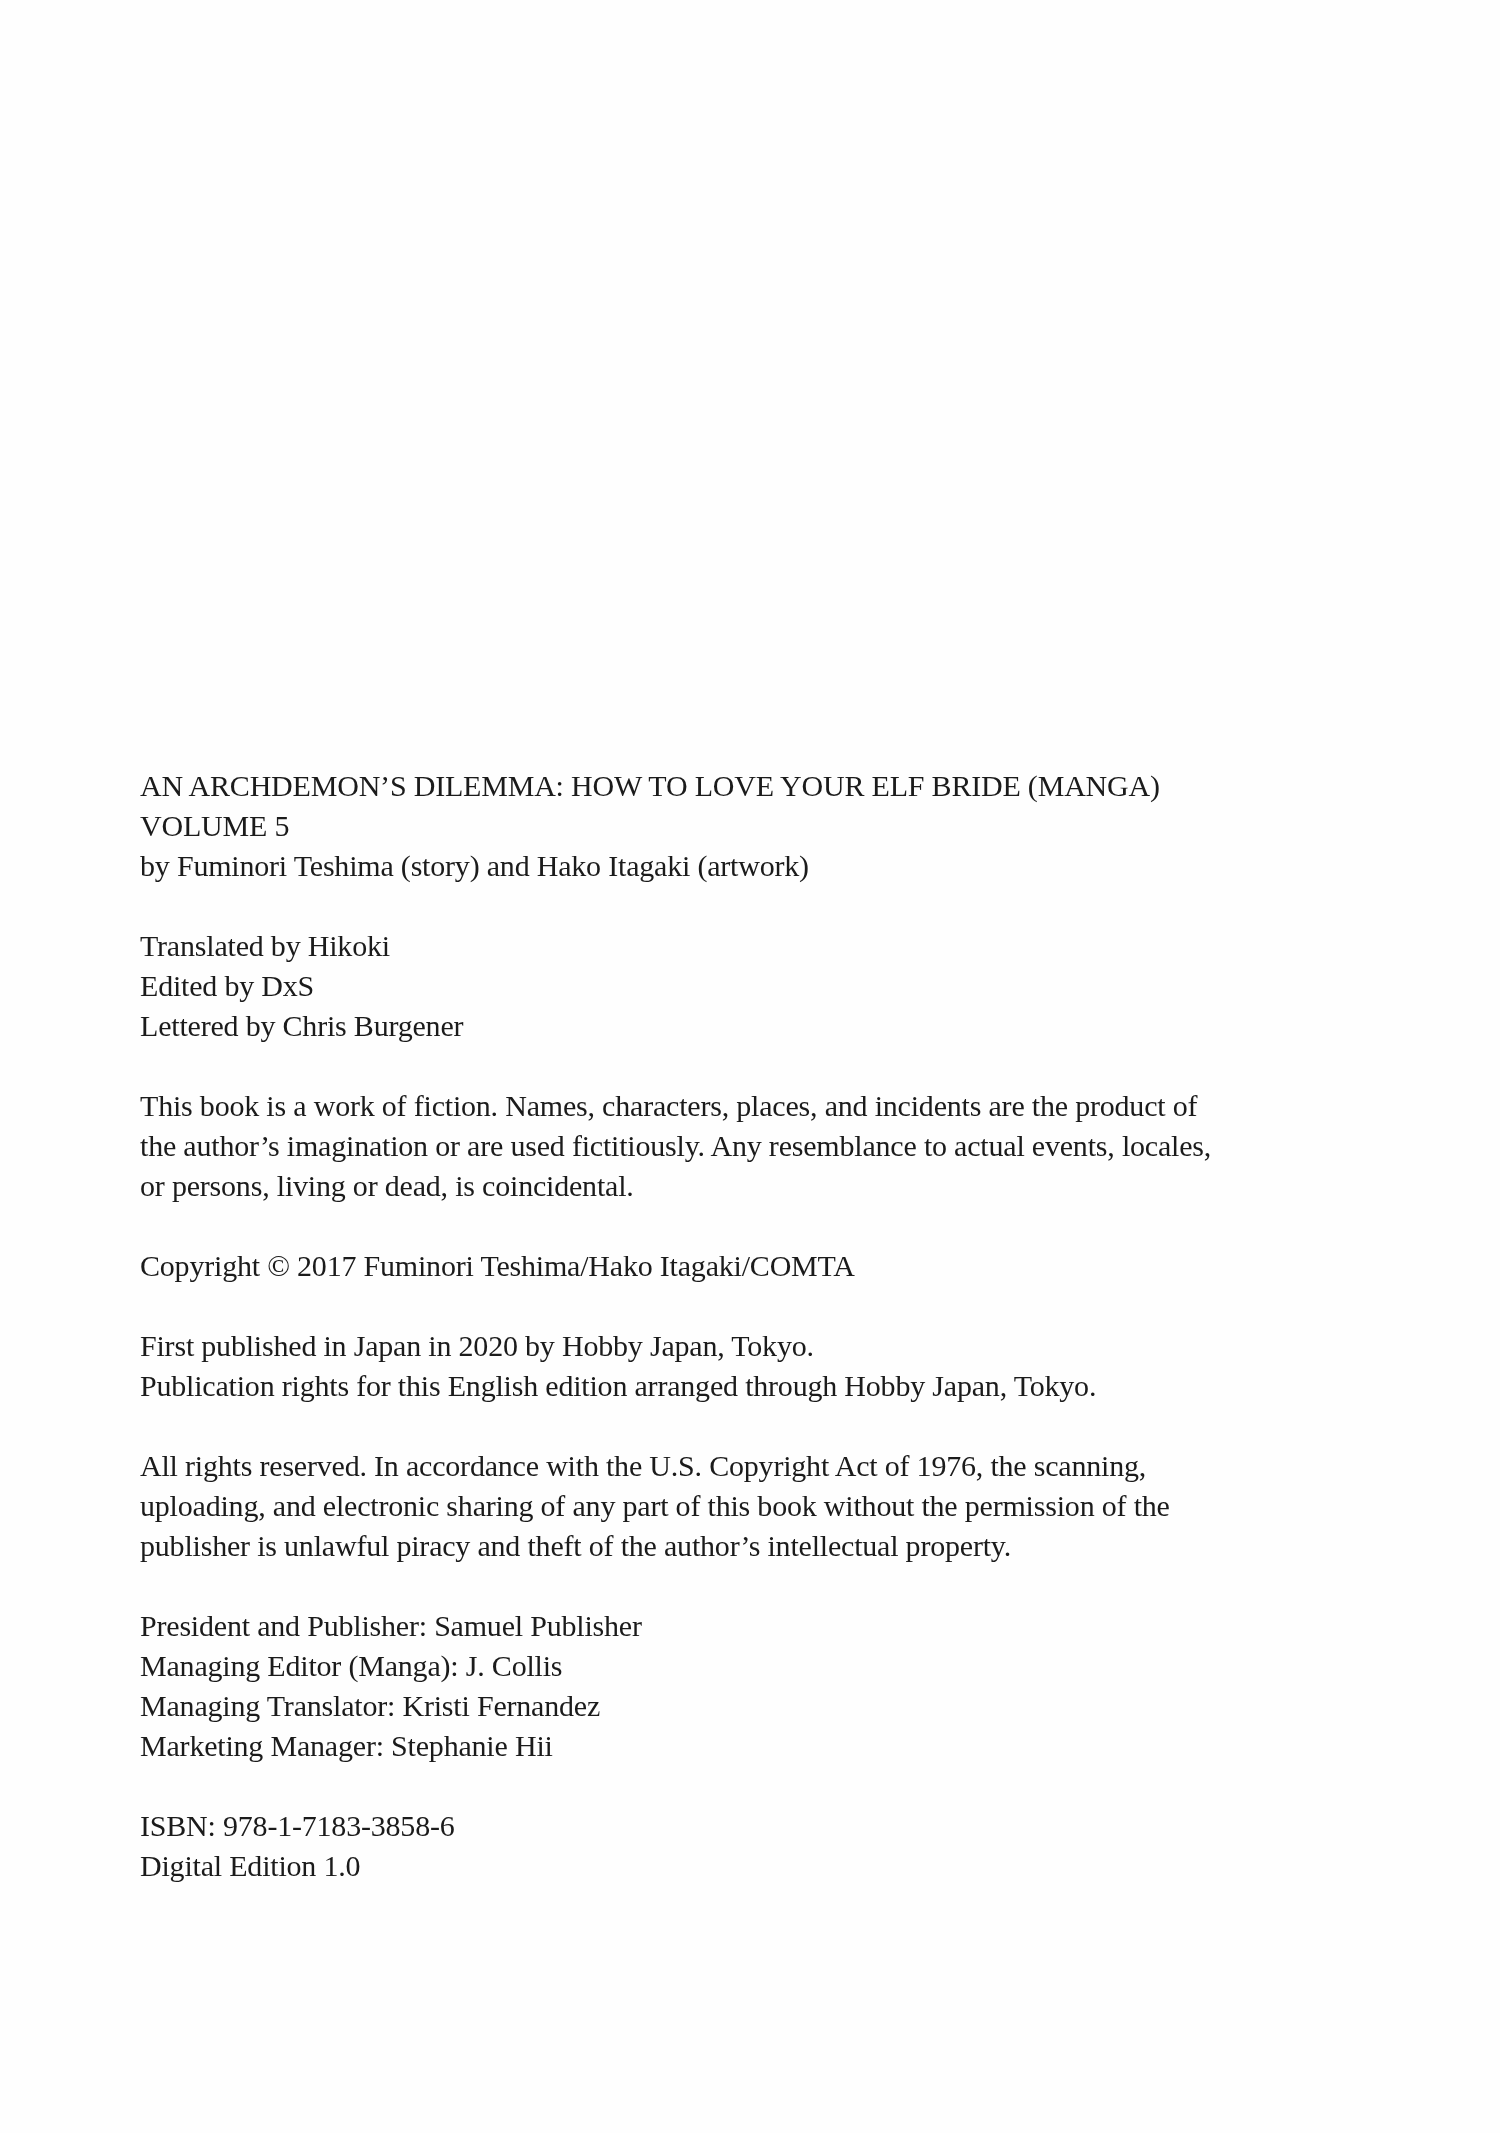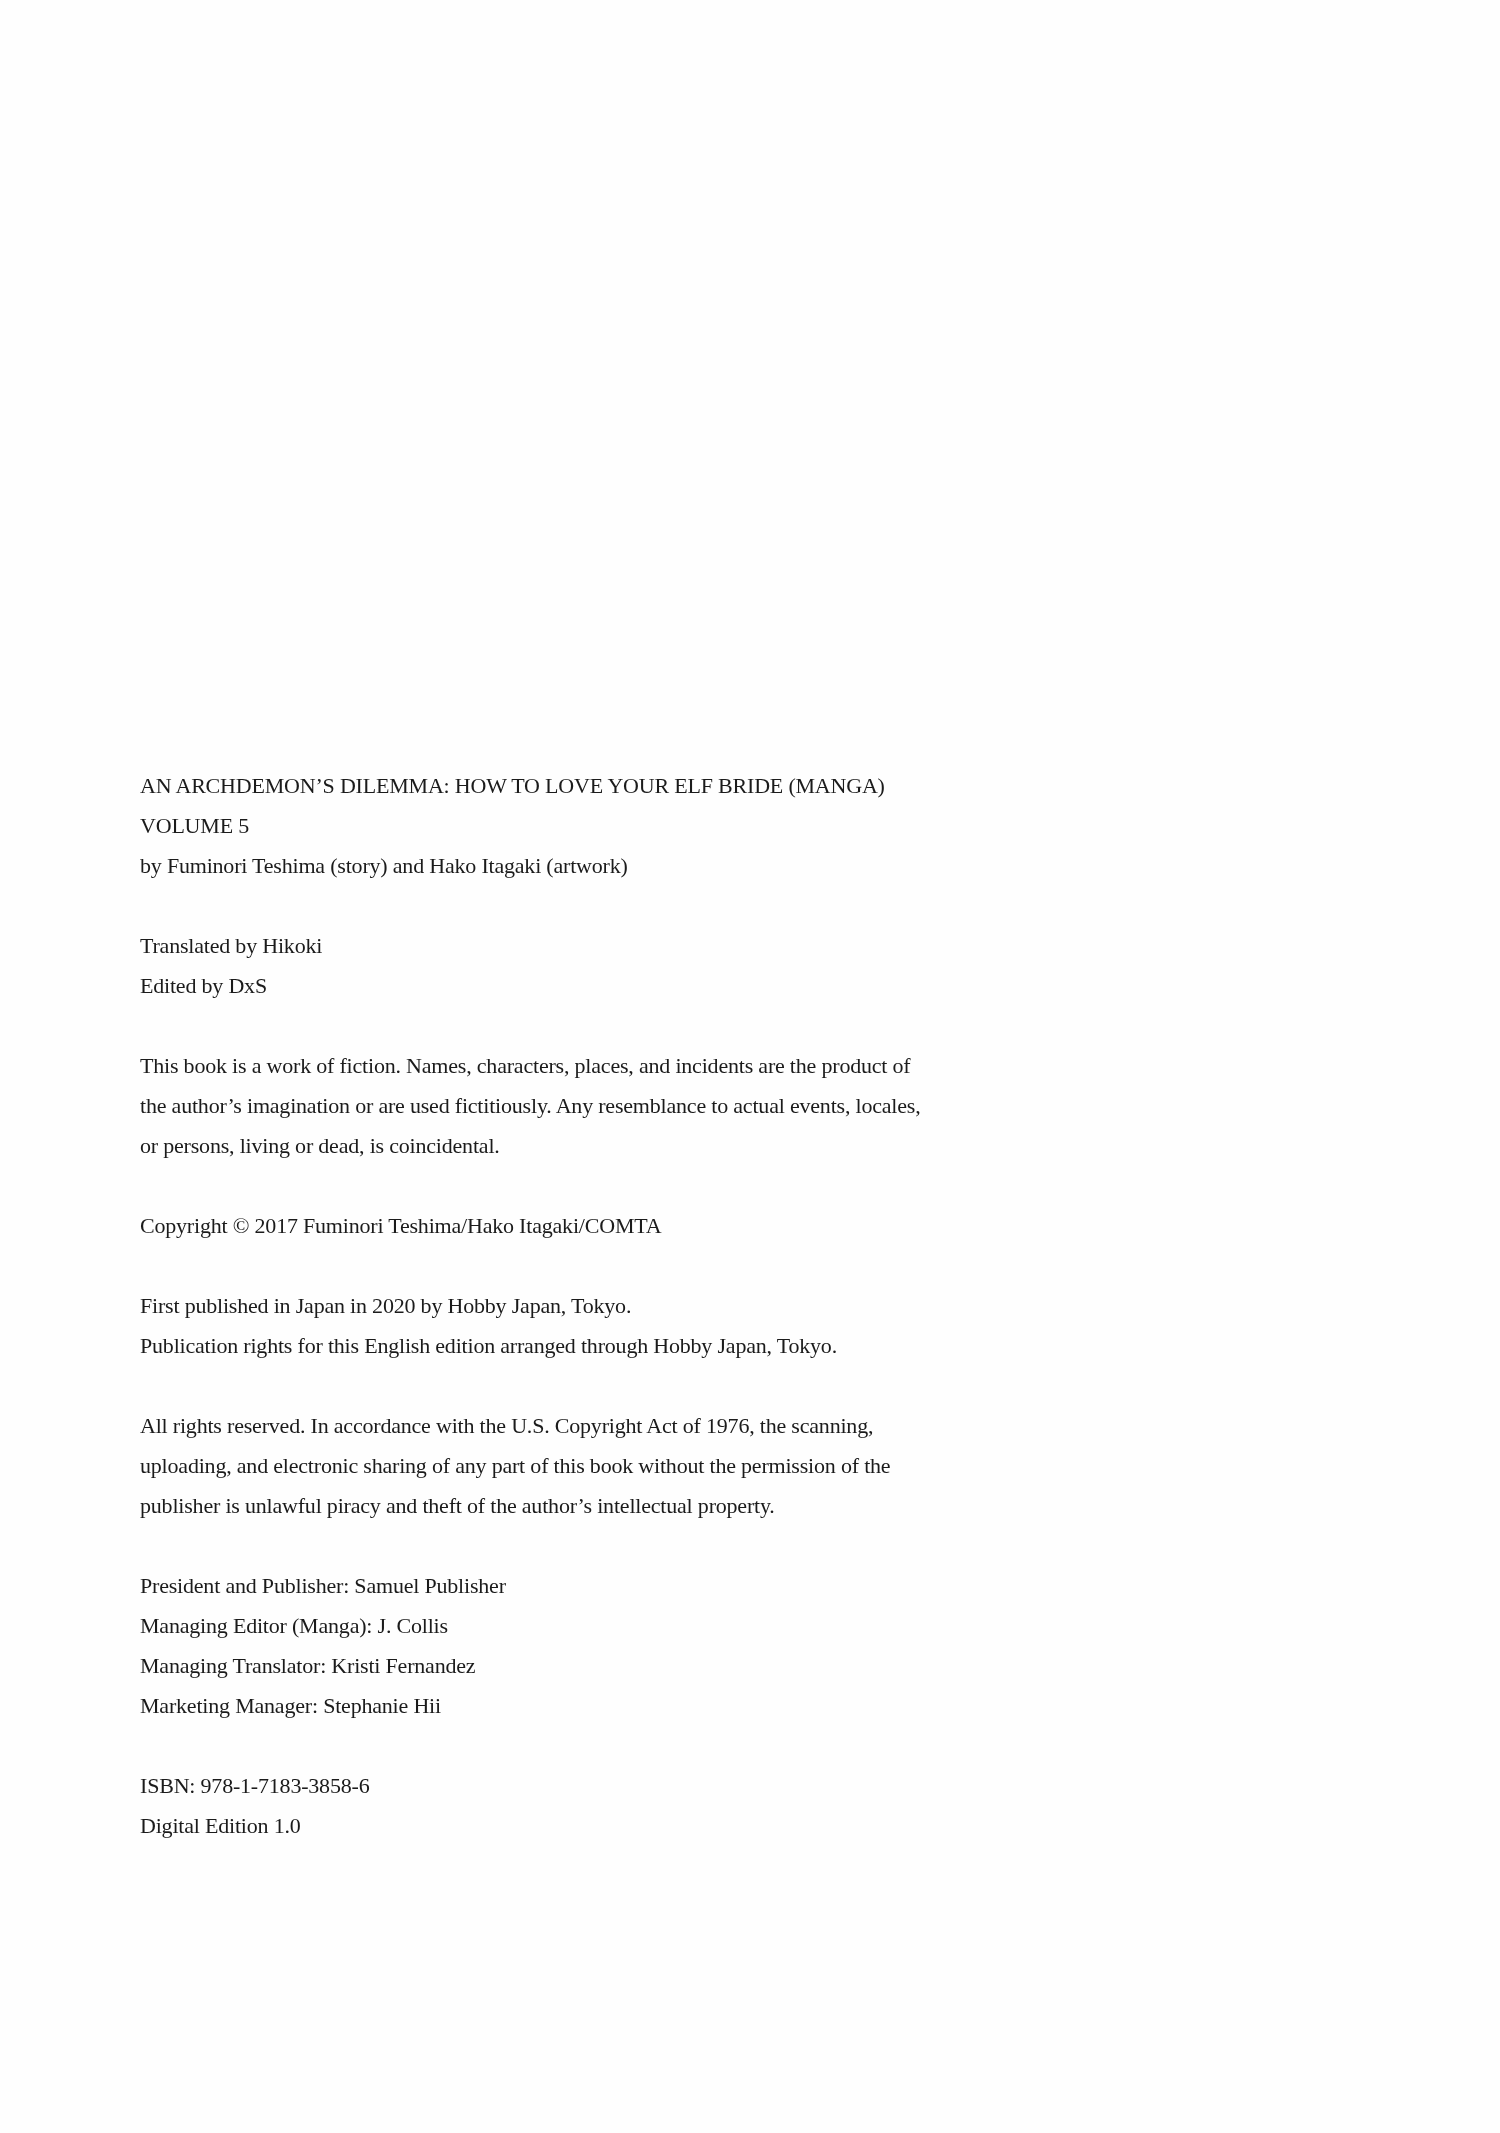--- a/index.html
+++ b/index.html
@@ -24,21 +24,21 @@
   }
   .block {
     margin: 0 0 40px 0;
     padding: 0;
   }
   .block:last-child {
     margin-bottom: 10px;
   }
   .line {
     display: block;
-    font-size: 22px;
+    font-size: 30px;
     line-height: 40px;
     height: 40px;
     white-space: nowrap;
     letter-spacing: -0.2px;
   }
 </style>
 </head>
 <body>
 
 <div class="page">
@@ -46,20 +46,21 @@
 
     <div class="block">
       <span class="line">AN ARCHDEMON’S DILEMMA: HOW TO LOVE YOUR ELF BRIDE (MANGA)</span>
       <span class="line">VOLUME 5</span>
       <span class="line">by Fuminori Teshima (story) and Hako Itagaki (artwork)</span>
     </div>
 
     <div class="block">
       <span class="line">Translated by Hikoki</span>
       <span class="line">Edited by DxS</span>
+      <span class="line">Lettered by Chris Burgener</span>
     </div>
 
     <div class="block">
       <span class="line">This book is a work of fiction. Names, characters, places, and incidents are the product of</span>
       <span class="line">the author’s imagination or are used fictitiously. Any resemblance to actual events, locales,</span>
       <span class="line">or persons, living or dead, is coincidental.</span>
     </div>
 
     <div class="block">
       <span class="line">Copyright © 2017 Fuminori Teshima/Hako Itagaki/COMTA</span>

